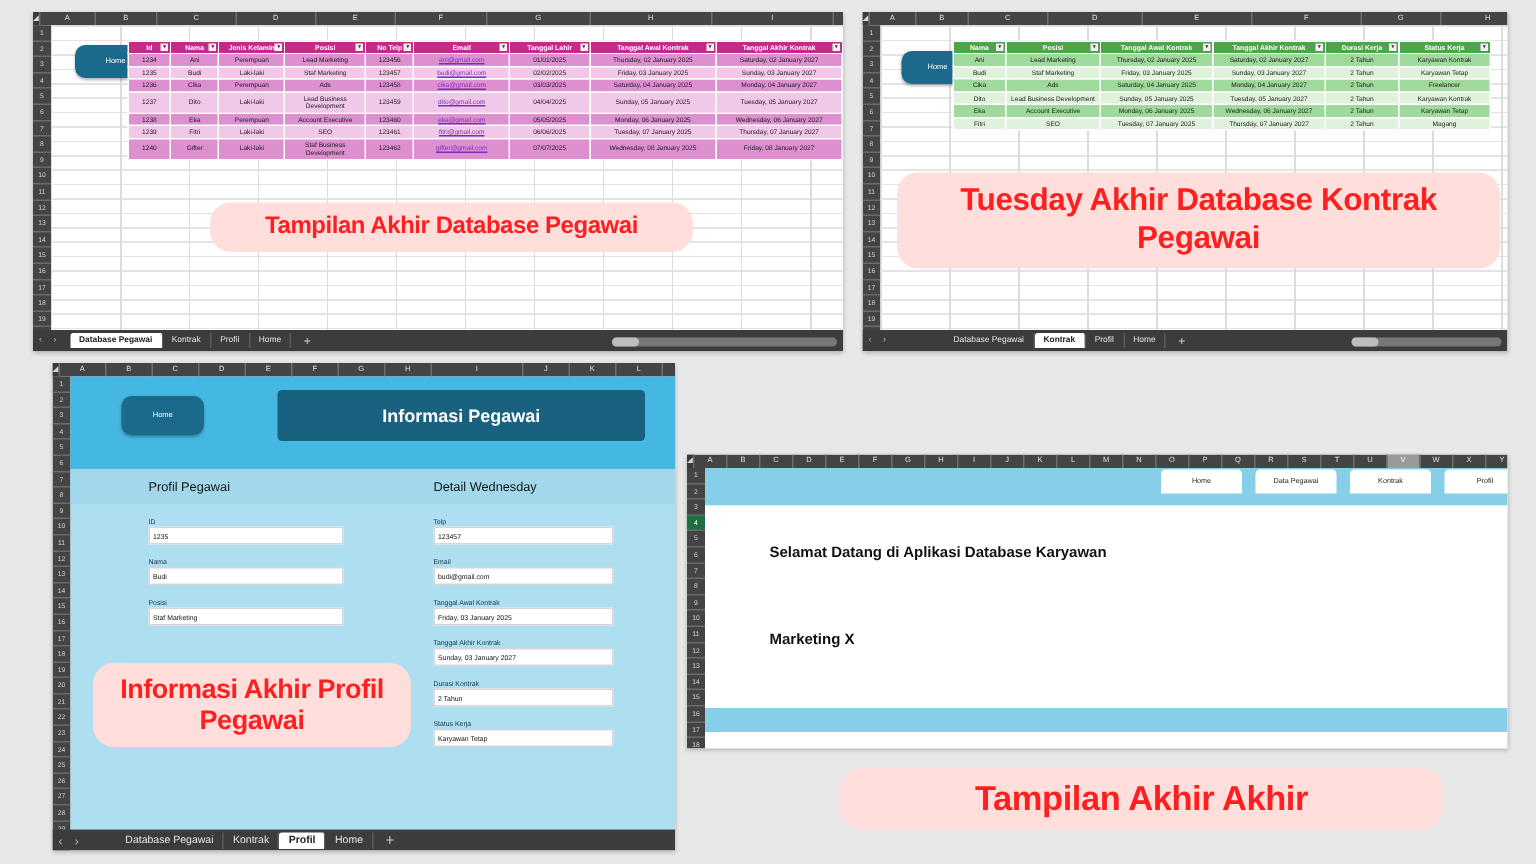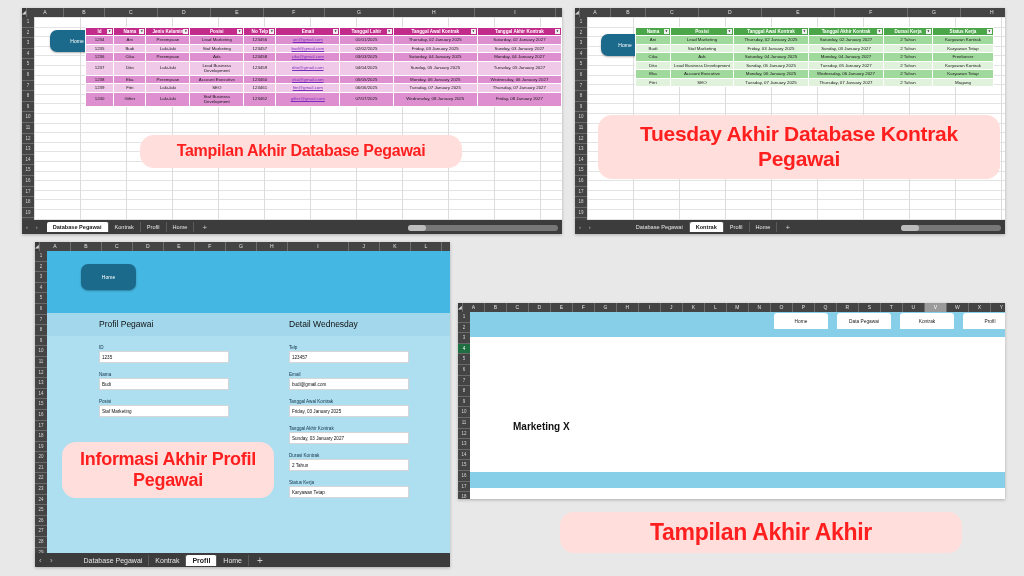--- a/index.html
+++ b/index.html
@@ -400,20 +400,21 @@
       <div>25</div>
       <div>26</div>
       <div>27</div>
       <div>28</div>
       <div>29</div>
       <div>30</div>
     </div>
 
   <div class="p3head"></div>
   <div class="homebtn" style="left:46px;top:22px;width:55px;height:26px;">Home</div>
+  <div class="p3title" style="left:150px;top:18px;width:245px;height:34px;">Informasi Pegawai</div>
 
   <div class="p3body">
     <div class="p3sub">
       <div class="secttl" style="position:absolute;left:52px;top:6px;">Profil Pegawai</div>
       <div class="secttl" style="position:absolute;left:242px;top:6px;">Detail Wednesday</div>
     </div>
     <div id="profil-left-fields" style="position:absolute;left:52px;top:32px;width:130px;">
         <div style="margin-bottom: 9px;">
           <div class="flabel">ID</div>
           <div class="finput">1235</div>
@@ -518,17 +519,18 @@
     </div>
 
   <div class="p4topbar"></div>
   <div class="p4nav" id="home-nav" style="left:316px;">
       <div class="nb">Home</div>
       <div class="nb">Data Pegawai</div>
       <div class="nb">Kontrak</div>
       <div class="nb">Profil</div>
     </div>
   <div class="p4white"></div>
+  <div class="p4txt" style="left:55px;top:60px;">Selamat Datang di Aplikasi Database Karyawan</div>
   <div class="p4txt" style="left:55px;top:118px;">Marketing X</div>
   <div class="p4bottom"></div>
 </div>
 
 <div class="caption" style="left:560px;top:512px;width:370px;font-size:23px;">Tampilan Akhir Akhir</div>
 
 </body></html>

